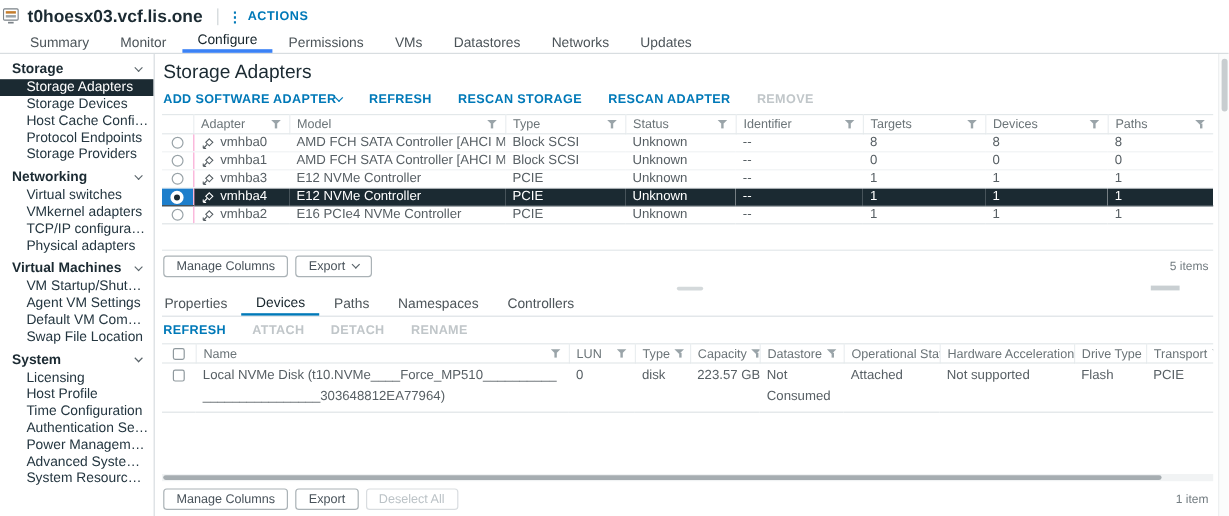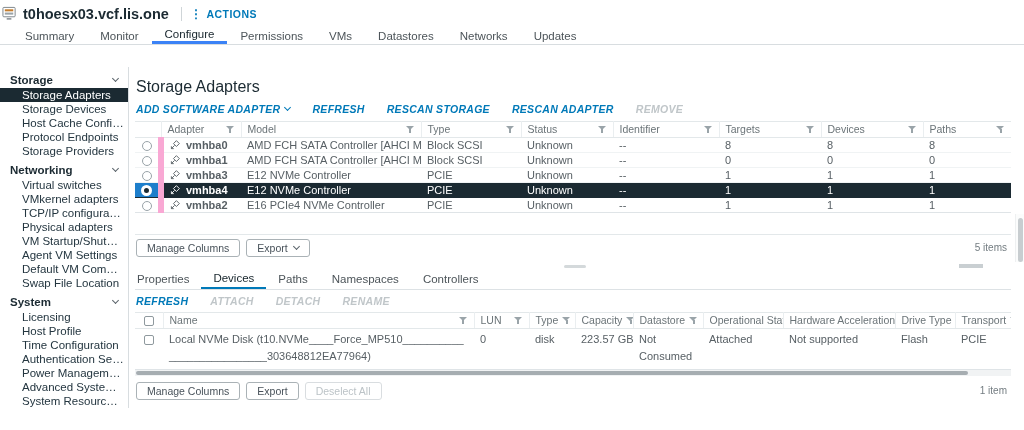--- a/index.html
+++ b/index.html
@@ -14,39 +14,39 @@
   .actions { color:#0079b8; font-size:10.5px; font-weight:bold; letter-spacing:.5px;
     display:flex; align-items:center; gap:4px; cursor:pointer; }
   .vdots { font-size:12px; font-weight:bold; line-height:1; }
 
   
   .top-tabs { height:18px; display:flex; padding-left:12px; border-bottom:1px solid #d8dde0; }
   .top-tab { font-size:11.5px; color:#4c5459; padding:0 13px; display:flex; align-items:center; cursor:pointer; }
   .top-tab.active { color:#16242b; border-bottom:3px solid #3b82f6; }
 
   
-  .main { display:flex; height:385px;align-items:center; }
+  .main { display:flex; height:385px; }
   .sidebar { width:129px; flex:none; border-right:1px solid #d8dde0; overflow:hidden; padding-top:3px; }
   .side-section { height:16px; margin-top:4px; display:flex; align-items:center;
     justify-content:space-between; padding:0 9px 0 10px; font-size:11.5px; font-weight:bold;
     color:#1b2a32; cursor:pointer; }
   .side-section:first-child { margin-top:2px; }
   .side-item { height:14px; line-height:14px; padding:0 4px 0 22px; font-size:11.5px; color:#243640;
     white-space:nowrap; overflow:hidden; text-overflow:ellipsis; cursor:pointer; }
   .side-item.selected { background:#1b2a32; color:#fff; }
 
   .content { flex:1; min-width:0; display:flex; flex-direction:column; padding:0 4px 0 6px; }
   .vscroll { width:9px; flex:none; background:#fbfcfc; border-left:1px solid #eef0f1; }
   .vthumb { width:5px; height:44px; margin:4px auto 0; background:#c8cdd0; border-radius:3px; }
 
   .page-title { font-size:16px; font-weight:500; color:#1b2a32; padding:7px 0 5px 1px; }
 
   .toolbar { display:flex; align-items:center; gap:22px; padding:2px 0 6px 1px;
     font-size:10.5px; font-weight:bold; letter-spacing:.3px; }
-  .tlink { color:#0079b8; display:flex; align-items:center; gap:5px; cursor:pointer; white-space:nowrap;font-style:italic; }
+  .tlink { color:#0079b8; display:flex; align-items:center; cursor:pointer; white-space:nowrap; }
   .tlink.disabled { color:#c0c6c9; cursor:default; }
 
   .chev { width:5px; height:5px; border-right:1.4px solid currentColor; border-bottom:1.4px solid currentColor;
     transform:rotate(45deg); display:inline-block; margin-top:-3px; }
   .side-section .chev { color:#5a646a; margin-right:1px; }
 
   
   table { border-collapse:collapse; table-layout:fixed; width:100%; }
   th { border-top:1px solid #e3e8ea; border-bottom:1px solid #e3e8ea; border-right:1px solid #eaeef0;
     height:16px; padding:0 6px; font-size:10.5px; font-weight:500; color:#6b7478; text-align:left;
@@ -60,21 +60,21 @@
   .funnel::before { content:""; position:absolute; top:1px; left:0;
     border-left:4.5px solid transparent; border-right:4.5px solid transparent; border-top:4px solid #9aa4a9; }
   .funnel::after { content:""; position:absolute; top:4px; left:3.5px; width:2px; height:4px; background:#9aa4a9; }
 
   .radio-cell, .check-cell { text-align:center; padding:0 4px; }
   .radio { width:10px; height:10px; border:1px solid #99a3a8; border-radius:50%; background:#fff;
     display:inline-block; vertical-align:middle; cursor:pointer; }
   .cbox { width:10px; height:10px; border:1px solid #8f999e; border-radius:2px; background:#fff;
     display:inline-block; vertical-align:middle; cursor:pointer; }
   .cell-flex { display:flex; align-items:center; gap:5px; }
-  .adapter-cell { border-left:6px solid #f9a8d4;font-weight:bold; }
+  .adapter-cell { border-left:1px solid #f9a8d4; }
 
   tr.row-selected td { background:#1b2a32; color:#fff; border-bottom-color:#1b2a32; }
   tr.row-selected td.radio-cell { background:#1d7ecb; }
   tr.row-selected .radio { width:11px; height:11px; border:3px solid #fff; background:#1b2a32; }
 
   .grid-space1 { height:22px; border-bottom:1px solid #e3e8ea; }
   .grid-footer { display:flex; align-items:center; gap:6px; padding:4px 2px 5px 1px; }
   .btn { border:1px solid #aab2b6; border-radius:3px; background:#fff; font-size:10.5px; color:#48525a;
     height:18px; padding:0 10px; display:inline-flex; align-items:center; gap:6px; cursor:pointer; white-space:nowrap; }
   .btn .chev { color:#5a646a; }
@@ -145,20 +145,24 @@
 
     <div class="side-section">
       <span>Networking</span>
       <span class="chev"></span>
     </div>
     <div class="side-item">Virtual switches</div>
     <div class="side-item">VMkernel adapters</div>
     <div class="side-item">TCP/IP configuration</div>
     <div class="side-item">Physical adapters</div>
 
+    <div class="side-section">
+      <span>Virtual Machines</span>
+      <span class="chev"></span>
+    </div>
     <div class="side-item">VM Startup/Shutdown</div>
     <div class="side-item">Agent VM Settings</div>
     <div class="side-item">Default VM Compatibility</div>
     <div class="side-item">Swap File Location</div>
 
     <div class="side-section">
       <span>System</span>
       <span class="chev"></span>
     </div>
     <div class="side-item">Licensing</div>

